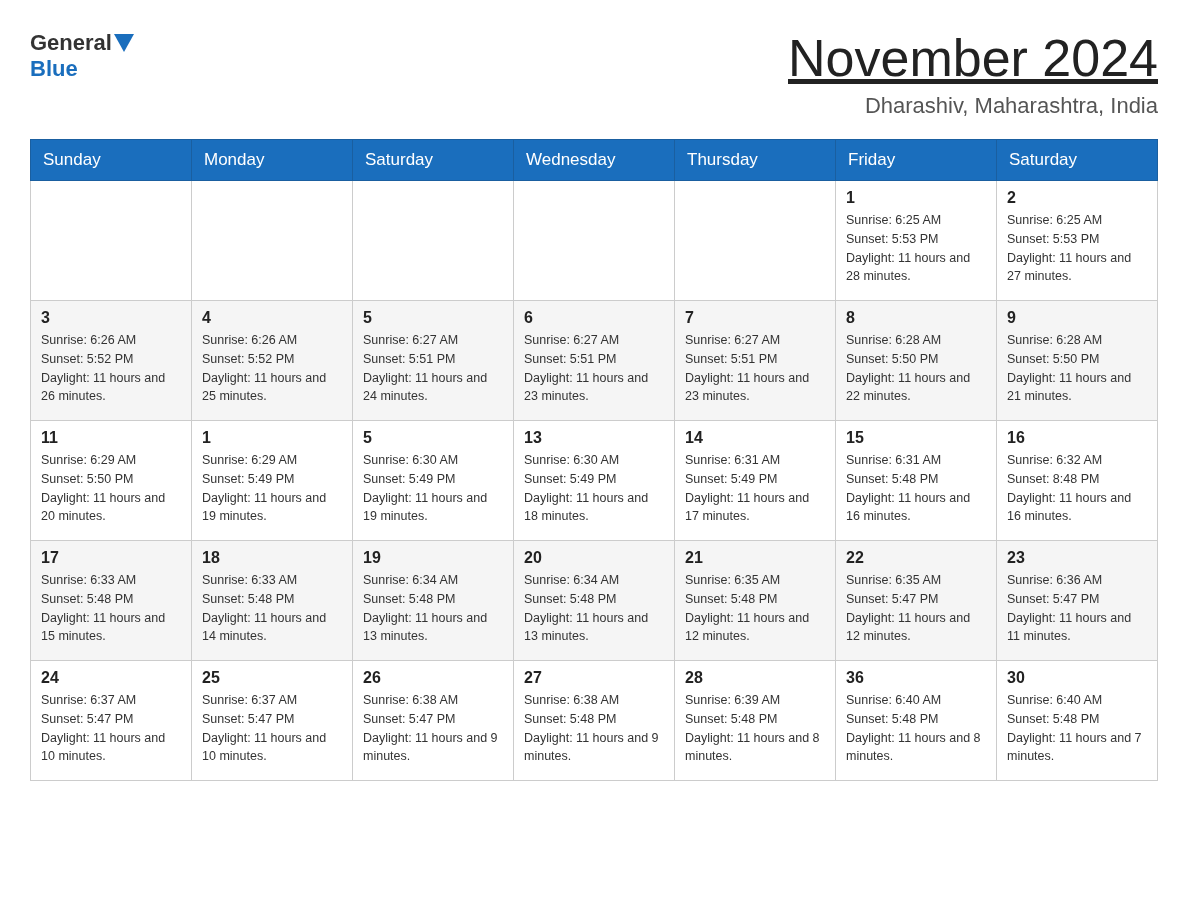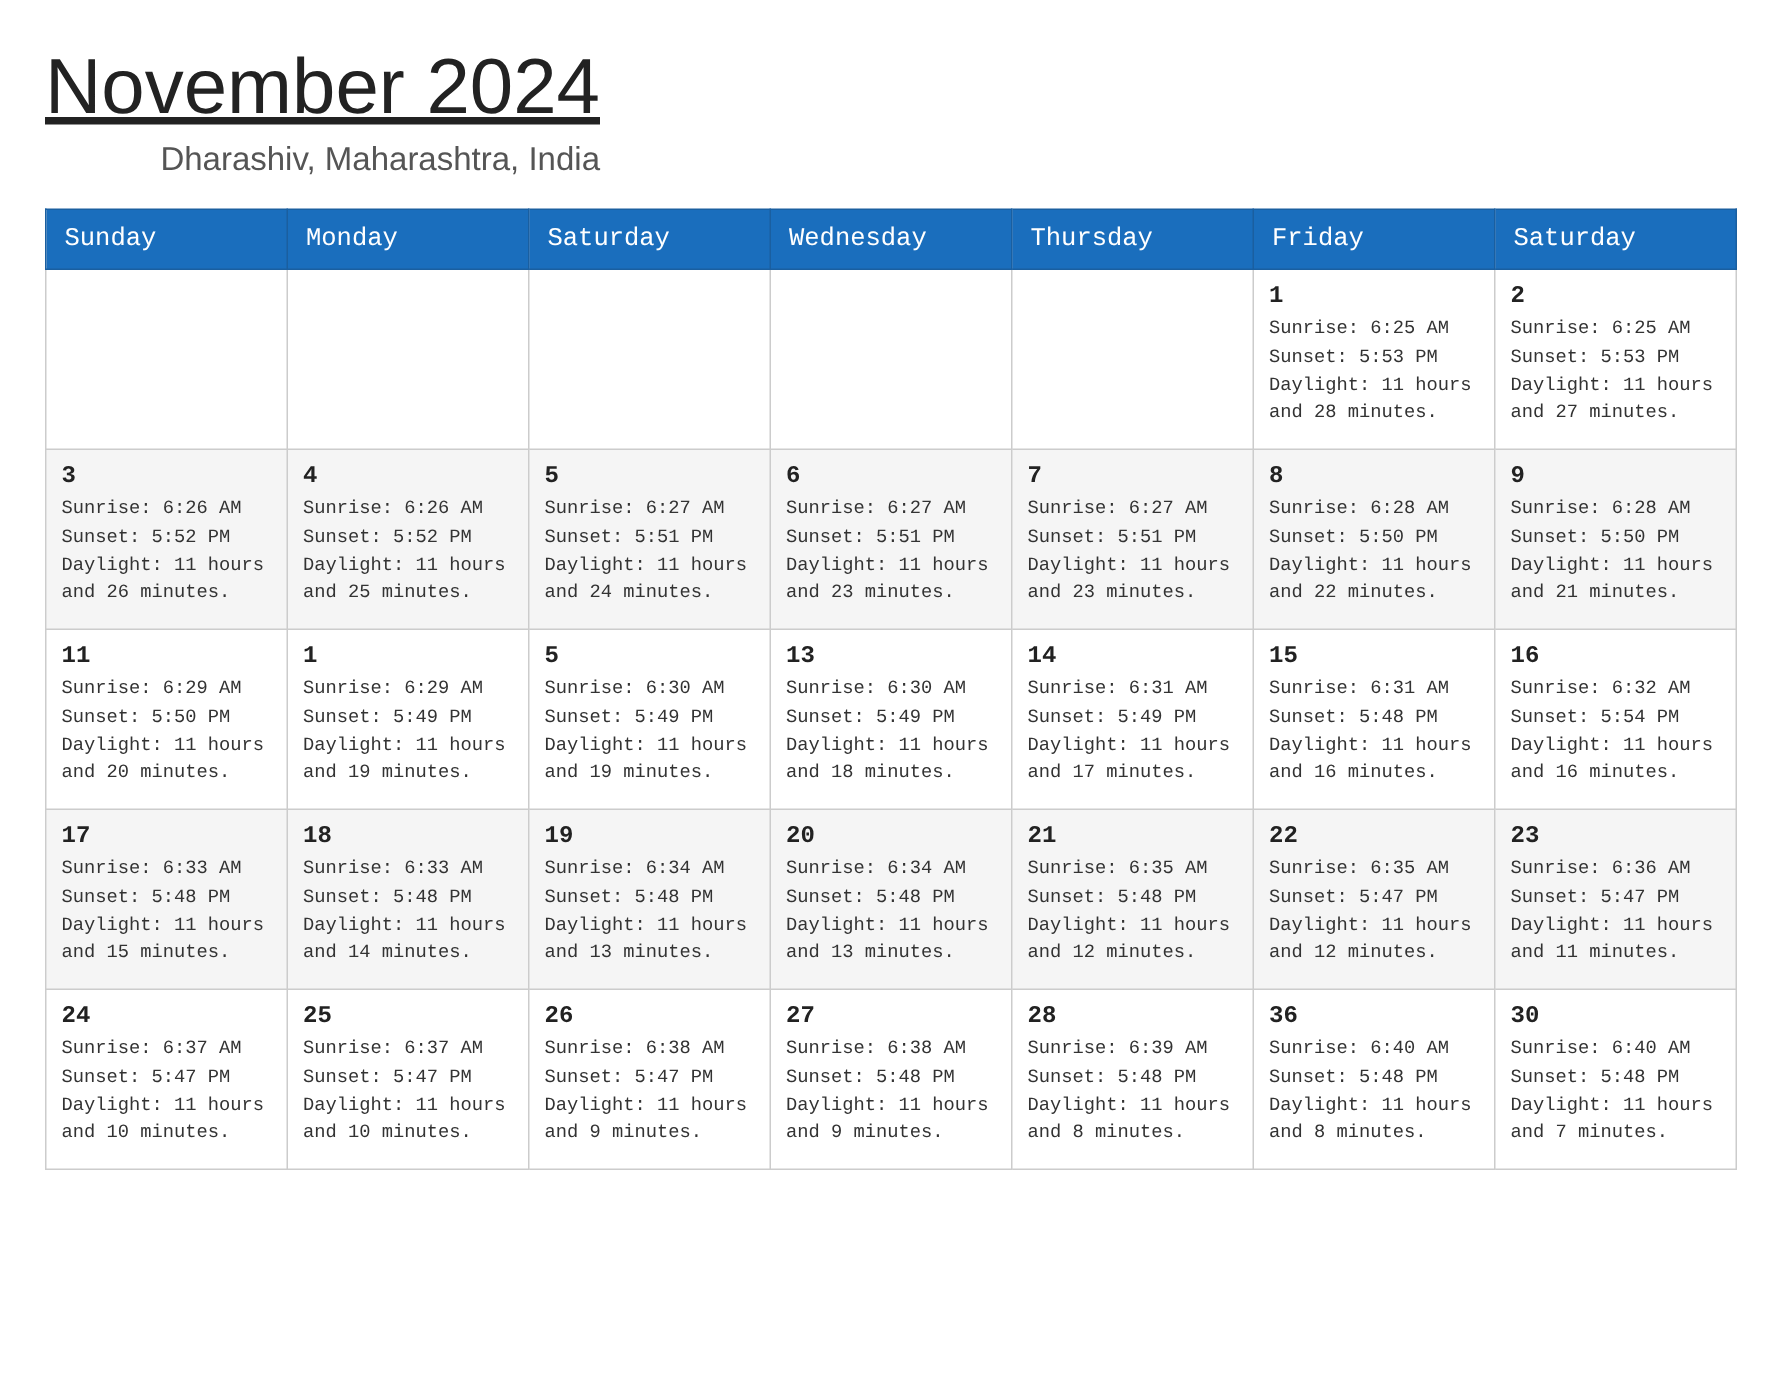--- a/index.html
+++ b/index.html
@@ -57,21 +57,20 @@
     }
     .location {
       font-size: 22px;
       color: #555;
       margin-top: 6px;
     }
     .calendar {
       width: 100%;
       border-collapse: collapse;
       border: 1px solid #aaa;
-      font-family: Liberation Mono, monospace;
     }
     .calendar th {
       background-color: #1a6ebd;
       color: white;
       padding: 10px 12px;
       text-align: left;
       font-size: 17px;
       font-weight: normal;
       border: 1px solid #1a5fa0;
     }
@@ -101,20 +100,27 @@
       background: #fff;
     }
     .calendar tbody tr td {
       height: 120px;
     }
   </style>
 </head>
 <body>
 
 <div class="header">
+  <div class="logo">
+    <div class="logo-text">
+      <span class="logo-general">General</span>
+      <span class="logo-triangle"></span>
+    </div>
+    <span class="logo-blue">Blue</span>
+  </div>
   <div class="title-section">
     <div class="month-year">November 2024</div>
     <div class="location">Dharashiv, Maharashtra, India</div>
   </div>
 </div>
 
 <table class="calendar">
   <thead>
     <tr>
     <th>Sunday</th>
@@ -223,21 +229,21 @@
         </td>
         <td>
           <div class="day-number">15</div>
           <div class="day-info" style="white-space: pre-line;">Sunrise: 6:31 AM
 Sunset: 5:48 PM
 Daylight: 11 hours and 16 minutes.</div>
         </td>
         <td>
           <div class="day-number">16</div>
           <div class="day-info" style="white-space: pre-line;">Sunrise: 6:32 AM
-Sunset: 5:54 PM
+Sunset: 8:48 PM
 Daylight: 11 hours and 16 minutes.</div>
         </td>
       </tr>
       <tr>
         <td>
           <div class="day-number">17</div>
           <div class="day-info" style="white-space: pre-line;">Sunrise: 6:33 AM
 Sunset: 5:48 PM
 Daylight: 11 hours and 15 minutes.</div>
         </td>

